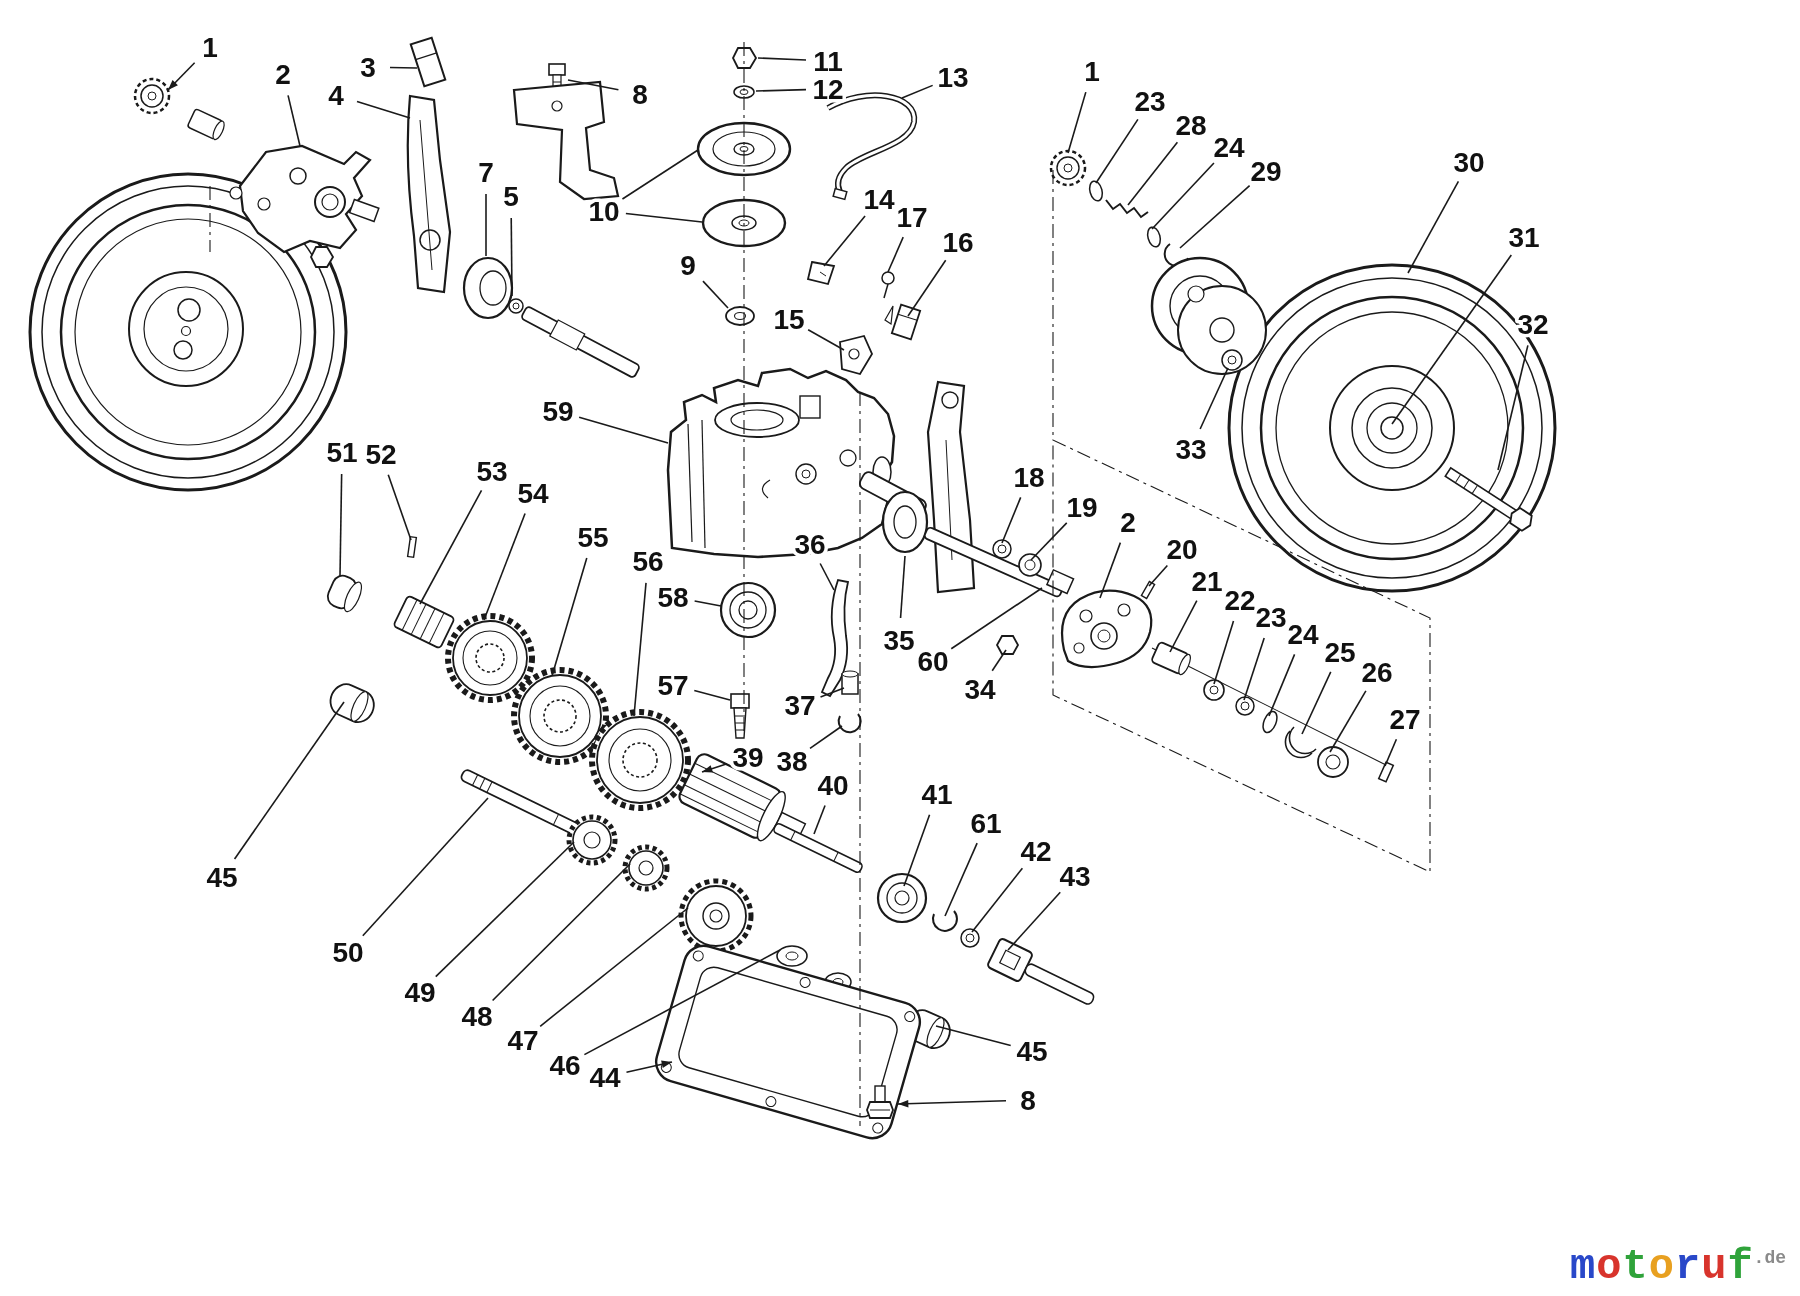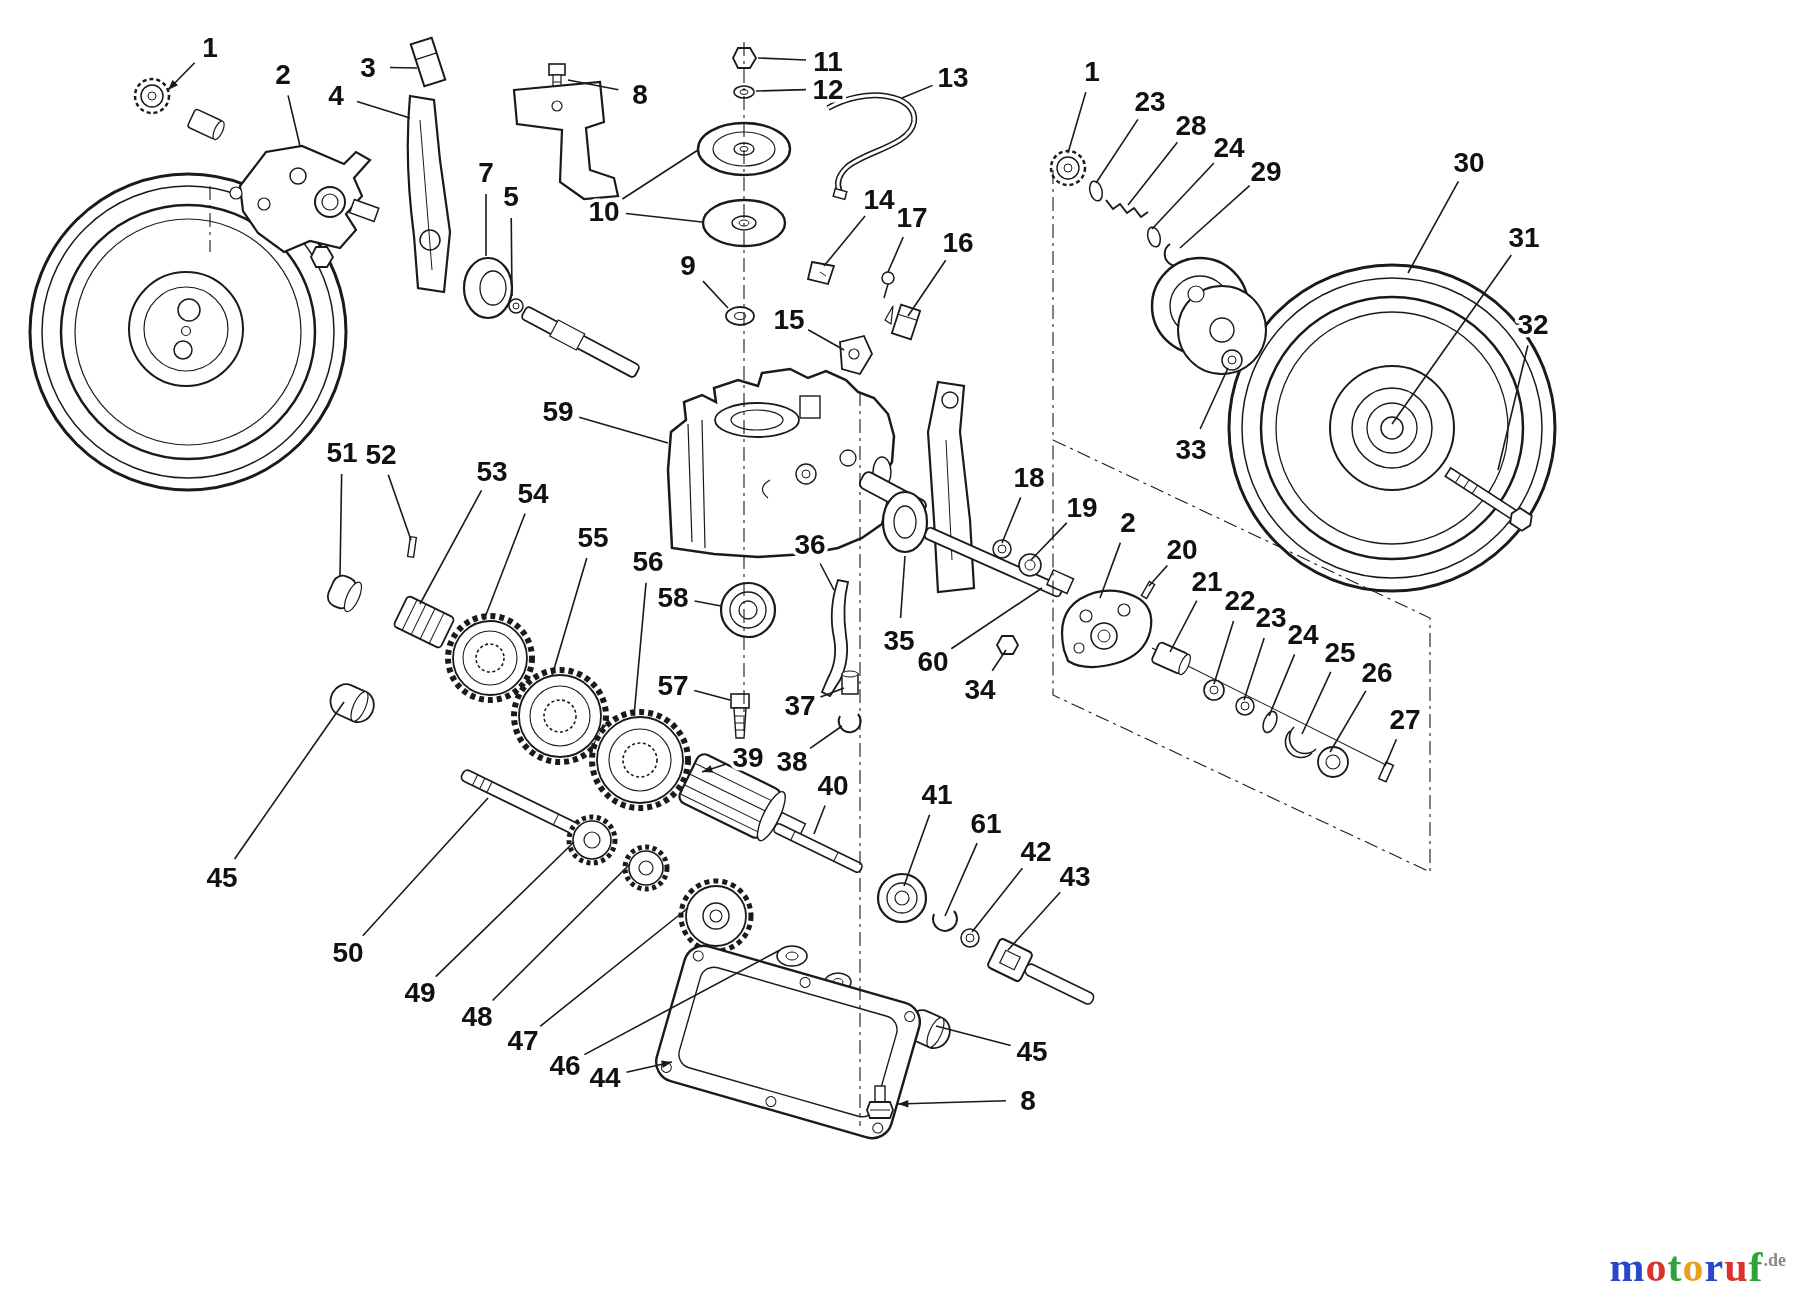--- a/index.html
+++ b/index.html
@@ -13,21 +13,21 @@
   .leader{stroke:#1a1a1a;stroke-width:1.6;fill:none}
   .arrowhead{fill:#1a1a1a;stroke:none}
   .callout-num{
     font-family:"Liberation Sans",sans-serif;
     font-weight:bold;font-size:28px;fill:#111;
     text-anchor:middle;dominant-baseline:central;
     stroke:#ffffff;stroke-width:7;paint-order:stroke;stroke-linejoin:round;
   }
   #watermark{
     position:absolute;right:14px;bottom:8px;
-    font-family:Liberation Serif, serif;font-weight:bold;
+    font-family:Liberation Mono, monospace;font-weight:bold;
     font-size:42px;line-height:1;letter-spacing:1px;white-space:nowrap;
   }
   #watermark .wm-suffix{font-size:18px;vertical-align:super;letter-spacing:0}
 </style>
 </head>
 <body>
 
 <div id="stage">
 <svg width="1800" height="1296" viewBox="0 0 1800 1296" xmlns="http://www.w3.org/2000/svg">
 

